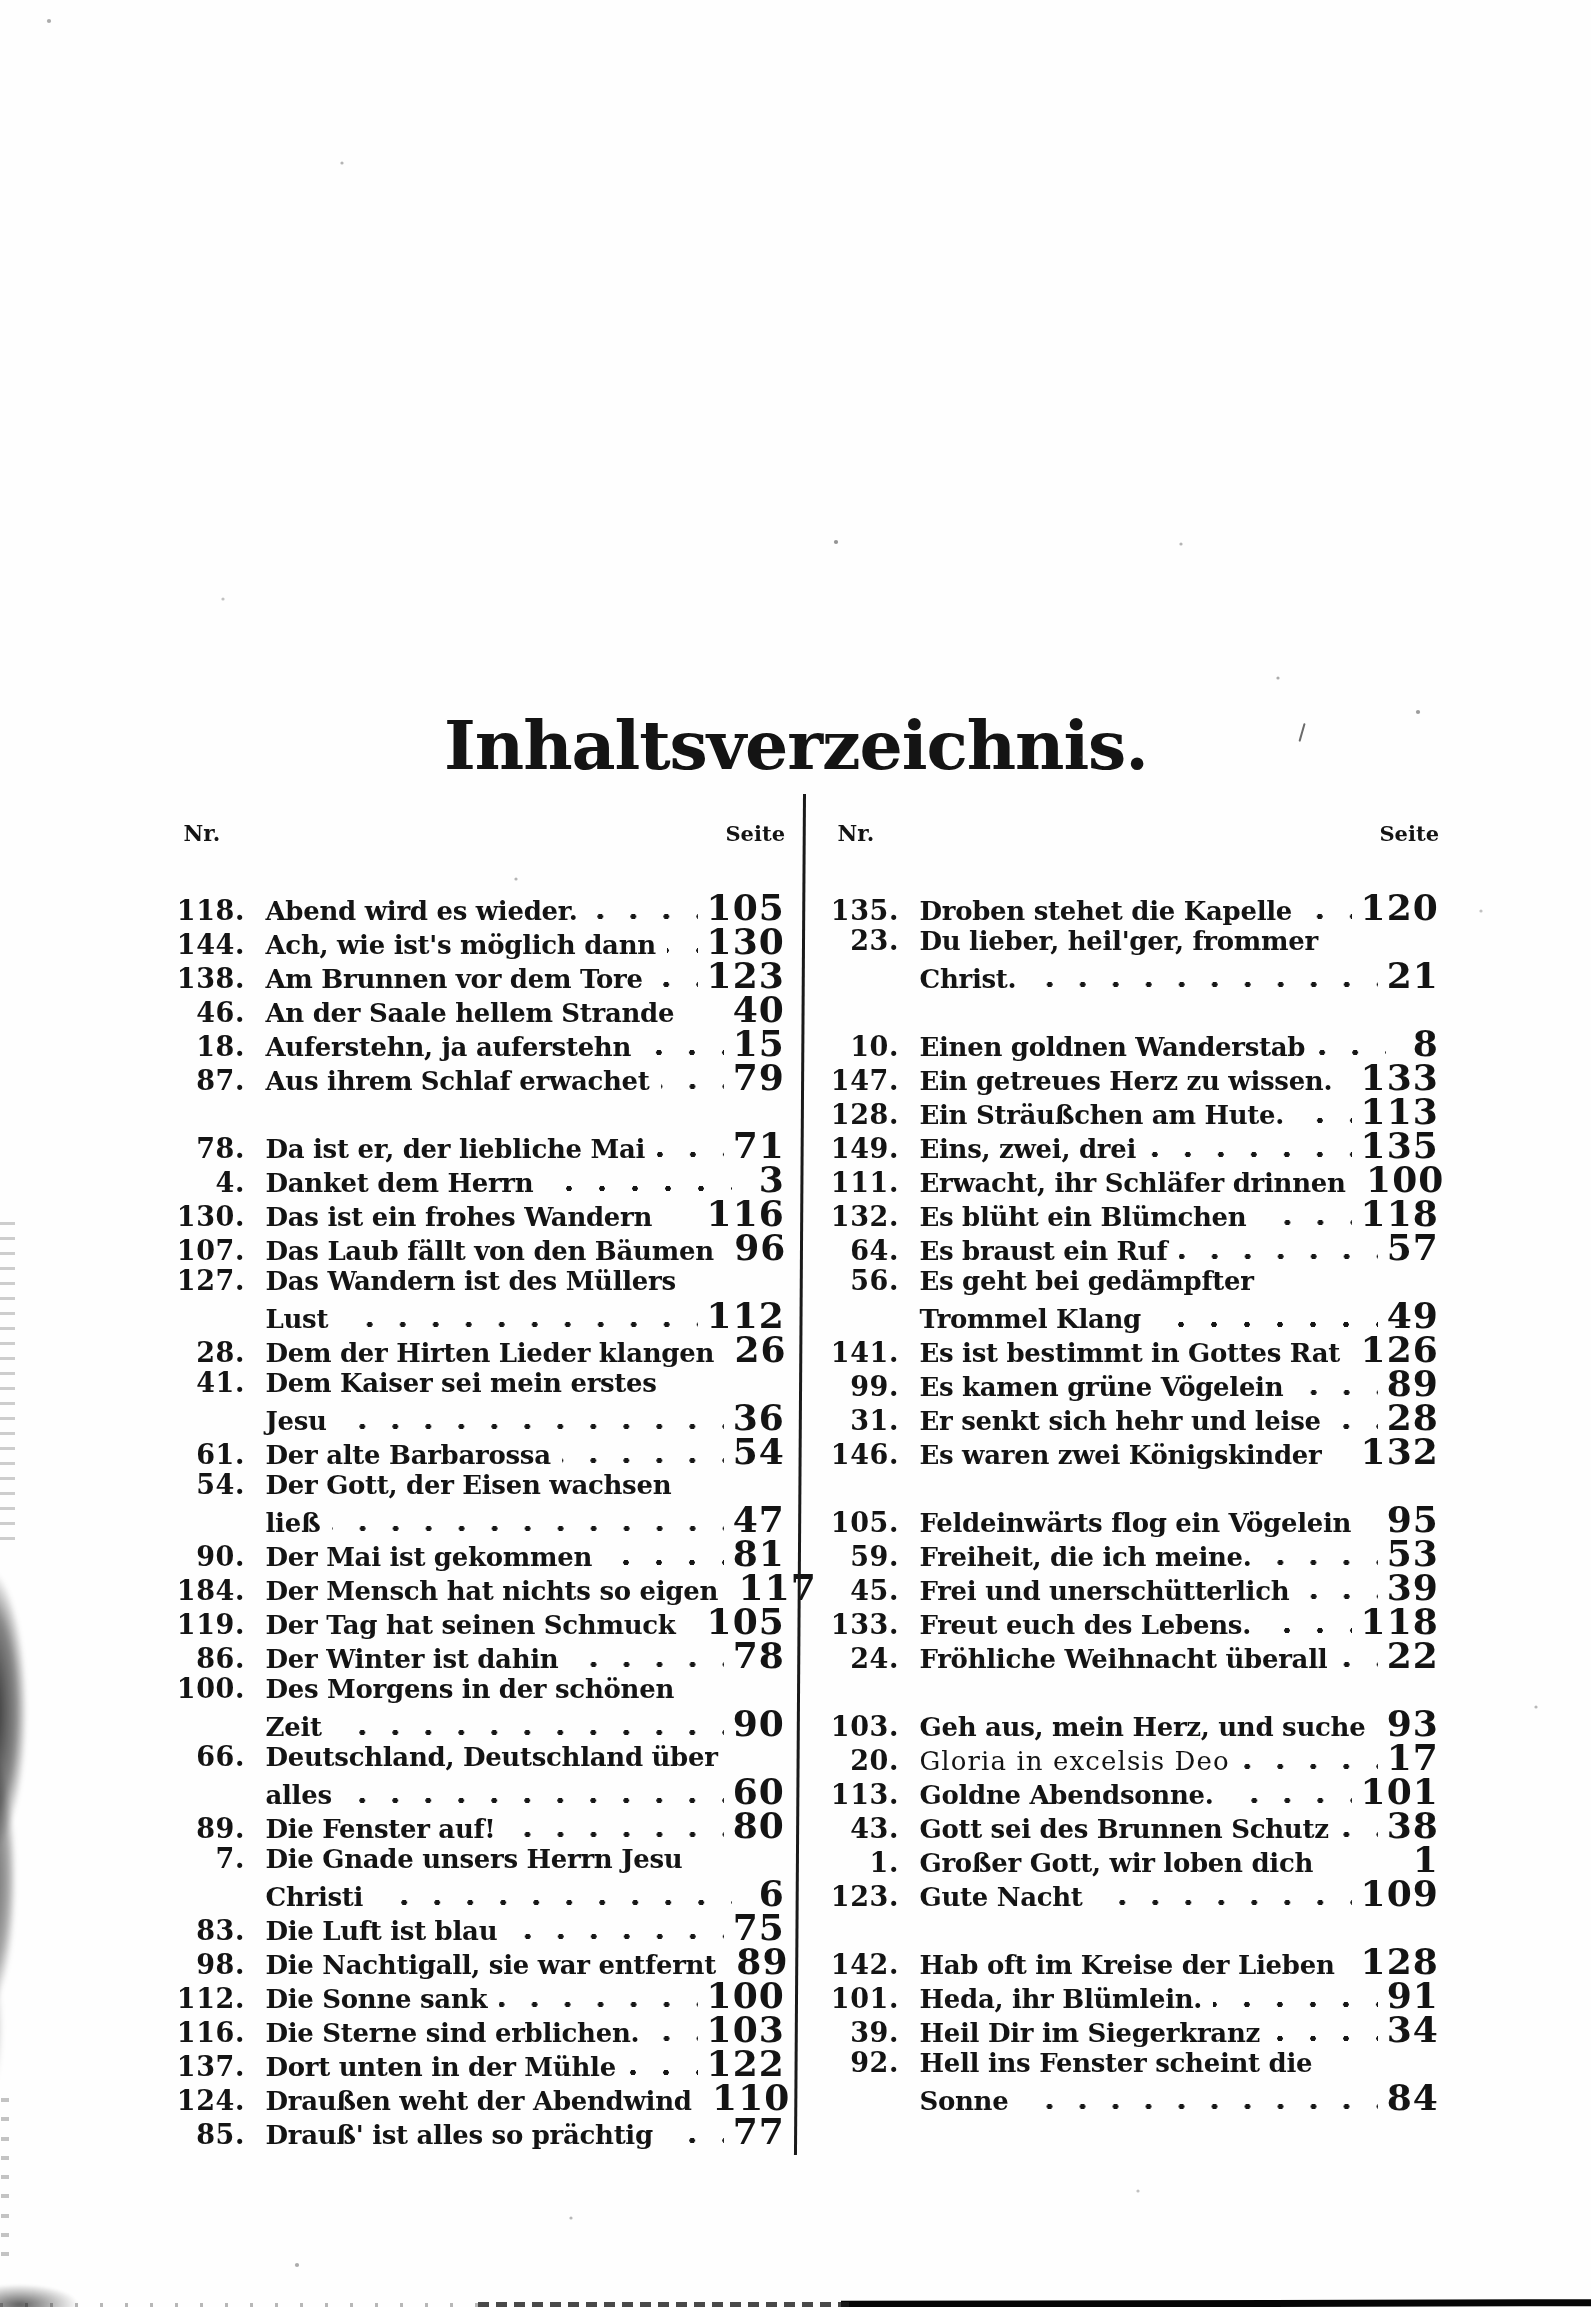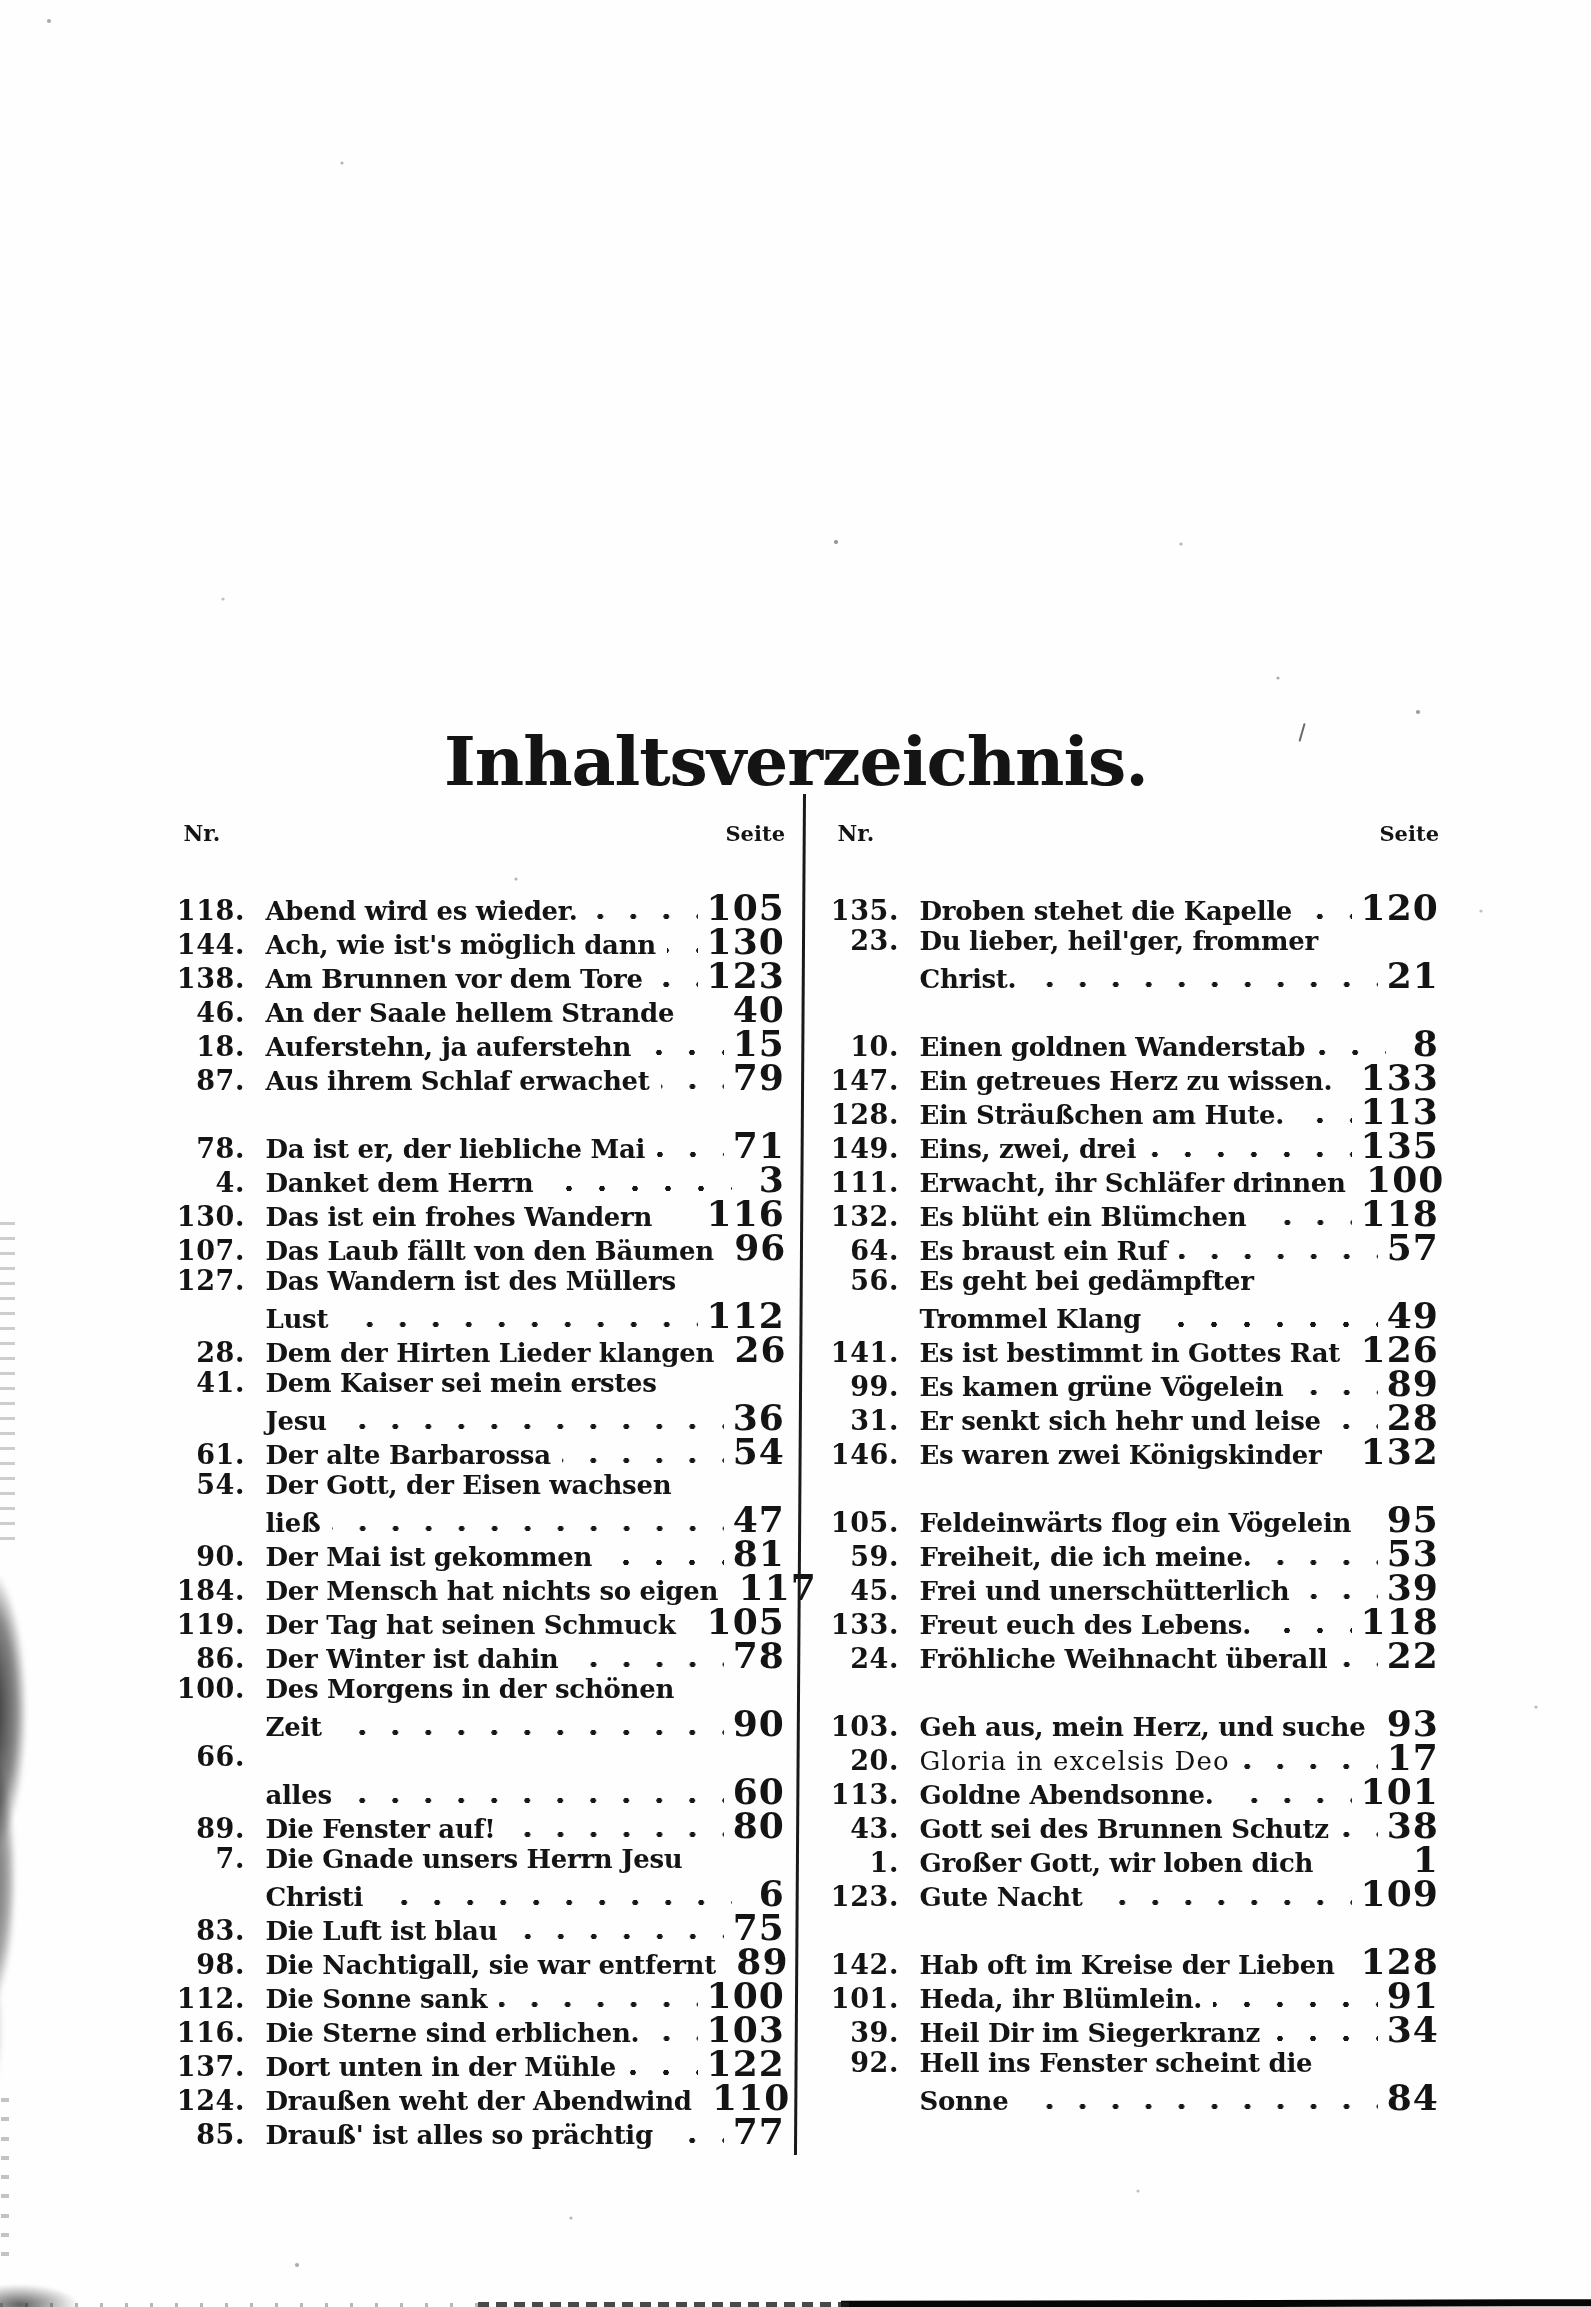--- a/index.html
+++ b/index.html
@@ -2,21 +2,21 @@
 <html style="font-size:9px"><head>
 <meta charset="utf-8">
 <style>
   html,body{margin:0;padding:0;background:#e8e8e8;}
   .page{
     position:relative; width:1592px; height:2307px;
     background:#fefefe; overflow:hidden;
     font-family:"DejaVu Serif", serif; color:#141414;
   }
   .title{
-    position:absolute; top:675px; left:0; width:1592px;
+    position:absolute; top:659px; left:0; width:1592px;
     text-align:center; font-size:68px; font-weight:bold;
     letter-spacing:-1.1px; white-space:nowrap;
   }
   .col{ position:absolute; width:614px; top:814px; }
   .col-left{ left:171px; }
   .col-right{ left:825px; }
   .colhead{
     display:flex; justify-content:space-between; align-items:center;
     height:38px; font-weight:bold;
   }
@@ -258,20 +258,21 @@
           <span class="txt">Des Morgens in der schönen</span>
         </div>
         <div class="row">
           <span class="num"></span>
           <span class="txt">Zeit</span>
           <span class="leader dotted"></span>
           <span class="pg">90</span>
         </div>
         <div class="row">
           <span class="num">66.</span>
+          <span class="txt">Deutschland, Deutschland über</span>
         </div>
         <div class="row">
           <span class="num"></span>
           <span class="txt">alles</span>
           <span class="leader dotted"></span>
           <span class="pg">60</span>
         </div>
         <div class="row">
           <span class="num">89.</span>
           <span class="txt">Die Fenster auf!</span>

